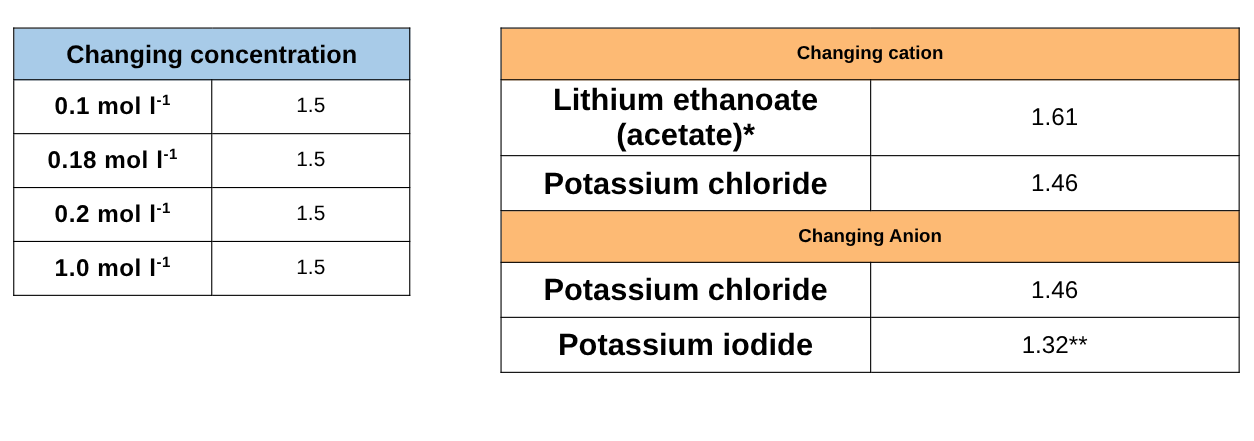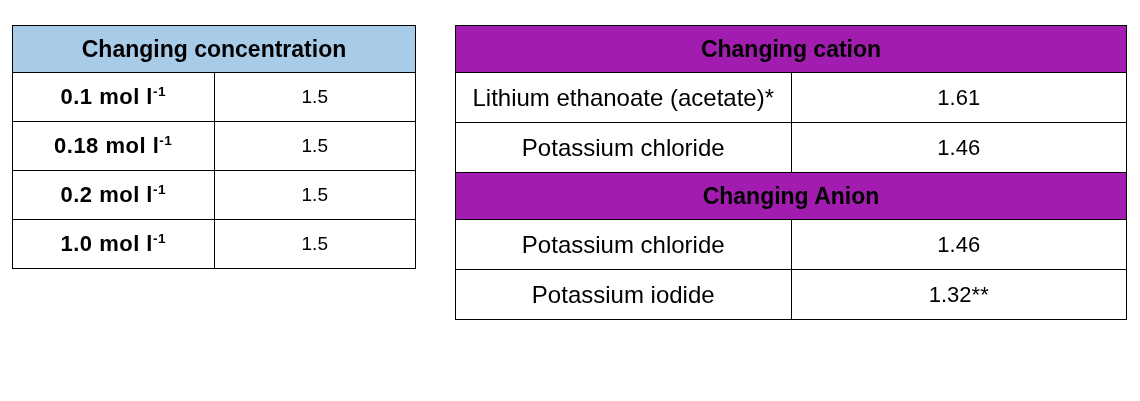--- a/index.html
+++ b/index.html
@@ -33,21 +33,21 @@
     text-align: center;
     vertical-align: middle;
     color: #000000;
     padding: 2px 4px;
   }
 
   
   #table-concentration {
     left: 12px;
     top: 25px;
-    width: 404px;
+    width: 361px;
   }
   #table-concentration td.header-cell {
     background: #a8cbe8;
     font-weight: bold;
     font-size: 23px;
     height: 42px;
   }
   #table-concentration td.label-cell {
     font-weight: bold;
     font-size: 22px;
@@ -60,28 +60,28 @@
     width: 110px;
   }
 
   
   #table-ions {
     left: 455px;
     top: 25px;
     width: 672px;
   }
   #table-ions td.header-cell {
-    background: #a21caf;
+    background: #fdba74;
     font-weight: bold;
-    font-size: 23px;
+    font-size: 17px;
     height: 42px;
   }
   #table-ions td.label-cell {
-    font-weight: normal;
-    font-size: 24px;
+    font-weight: bold;
+    font-size: 28px;
     height: 45px;
     width: 410px;
   }
   #table-ions td.value-cell {
     font-size: 22px;
     height: 45px;
     width: 262px;
   }
 
   sup {

